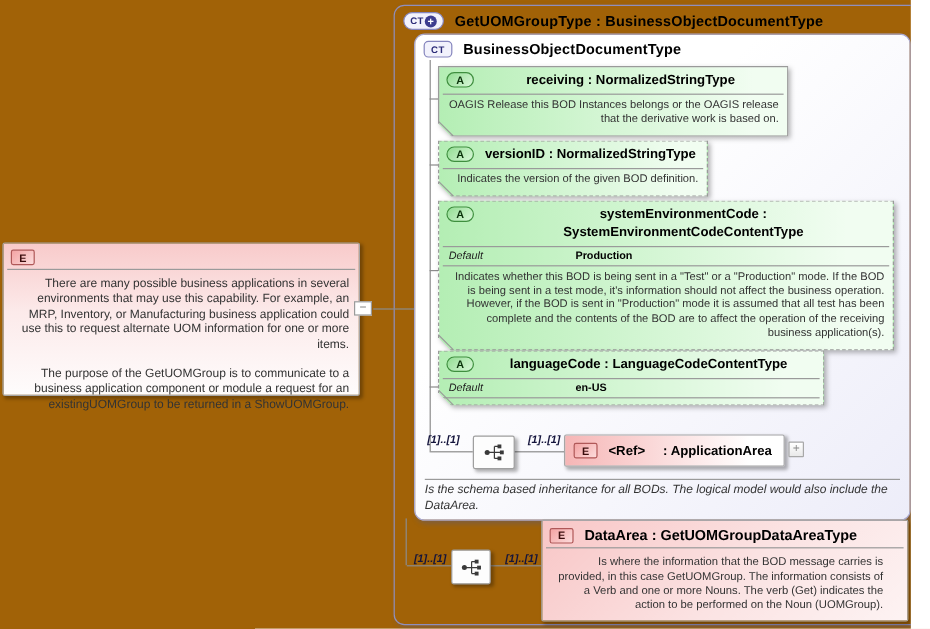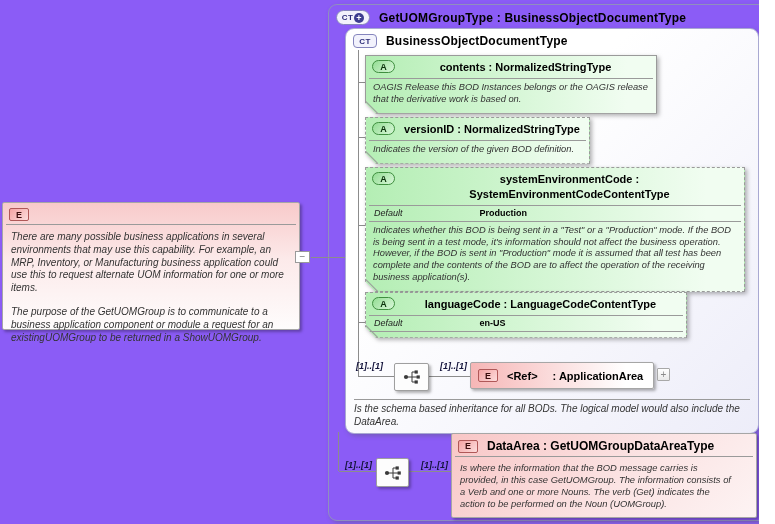--- a/index.html
+++ b/index.html
@@ -1,16 +1,16 @@
 <!DOCTYPE html>
 <html><head>
 <meta charset="utf-8">
 <style>
   html,body{margin:0;padding:0;background:#fff;font-family:"Liberation Sans",sans-serif;}
-  #canvas{position:relative;width:759px;height:524px;background:#8b5cf6;overflow:hidden;}
+  #canvas{position:relative;width:759px;height:524px;background:#a16207;overflow:hidden;}
   .line{position:absolute;background:#8c8c8c;z-index:4;}
 
   
   .panel{position:absolute;border-radius:9px;box-shadow:2px 2px 4px rgba(90,90,120,.45);}
   #outer-panel{left:328px;top:4px;width:442px;height:515px;border:1px solid #8f8fbe;
     background:linear-gradient(150deg,#ecec fb 0%,#e6e6f8 0%,#d6d6f2 45%,#c5c5ec 100%);}
   #inner-panel{left:345px;top:28px;width:412px;height:404px;border:1px solid #a9a9d2;
     background:linear-gradient(135deg,#ffffff 35%,#ededf9 100%);z-index:2;}
   .panel-header{display:flex;align-items:center;gap:9px;padding:5px 8px 3px 7px;}
   .panel-title{font-size:12px;font-weight:bold;color:#000;letter-spacing:.2px;white-space:nowrap;}
@@ -30,21 +30,21 @@
     background:linear-gradient(135deg,#f4a3a3,#fcdcdc);color:#3a0d0d;font-size:9px;}
 
   
   .ebox{position:absolute;border:1px solid #a6a6a6;border-radius:2px;
     box-shadow:2px 2px 3px rgba(0,0,0,.3);z-index:6;box-sizing:border-box;}
   #left-box{left:2px;top:202px;width:298px;height:128px;
     background:linear-gradient(to bottom,#f8caca 0%,#fceaea 45%,#fefcfc 100%);}
   .ebox-header{display:flex;align-items:center;gap:9px;padding:5px 6px 3px 6px;}
   .ebox-title{font-size:12px;font-weight:bold;color:#000;white-space:nowrap;}
   .sep{border-top:1px solid #9a9a9a;margin:0 3px;height:0;}
-  .desc{font-style:italic;color:#333;font-size:10px;line-height:1.28;padding:6px 8px;}
+  .desc{color:#333;font-size:10px;line-height:1.28;padding:6px 8px;text-align:right;}
   .desc p{margin:0;}
   .desc p + p{margin-top:11px;}
 
   #app-area-box{left:470px;top:362px;width:184px;height:27px;display:flex;align-items:center;
     padding:0 7px;background:linear-gradient(to right,#f6b6b6,#ffffff 85%);}
   #app-area-box .ebox-title{font-size:11px;}
   #data-area-box{left:451px;top:433px;width:306px;
     background:linear-gradient(135deg,#f8c6c6 0%,#fbe3e3 55%,#fdf3f3 100%);}
   #data-area-box .desc{font-size:9.4px;padding:5px 20px 7px 8px;}
 
@@ -124,21 +124,21 @@
       <p>There are many possible business applications in several environments that may use this capability.  For example, an MRP, Inventory, or Manufacturing business application could use this to request alternate UOM information for one or more items.</p>
       <p>The purpose of the GetUOMGroup is to communicate to a business application component or module a request for an existingUOMGroup to be returned in a ShowUOMGroup.</p>
     </div>
   </div>
   <div id="left-handle">−</div>
 
   <div class="attr" style="left:365px;top:55px;width:292px;">
     <div class="attr-body solid">
       <div class="attr-title">
         <span class="badge badge-a">A</span>
-        <span class="attr-title-text">contents : NormalizedStringType</span>
+        <span class="attr-title-text">receiving : NormalizedStringType</span>
       </div>
       <div class="sep"></div>
       <div class="desc">OAGIS Release this BOD Instances belongs or the OAGIS release that the derivative work is based on.</div>
     </div>
   </div>
 
   <div class="attr" style="left:365px;top:117px;width:225px;">
     <div class="attr-body">
       <div class="attr-title">
         <span class="badge badge-a">A</span>

